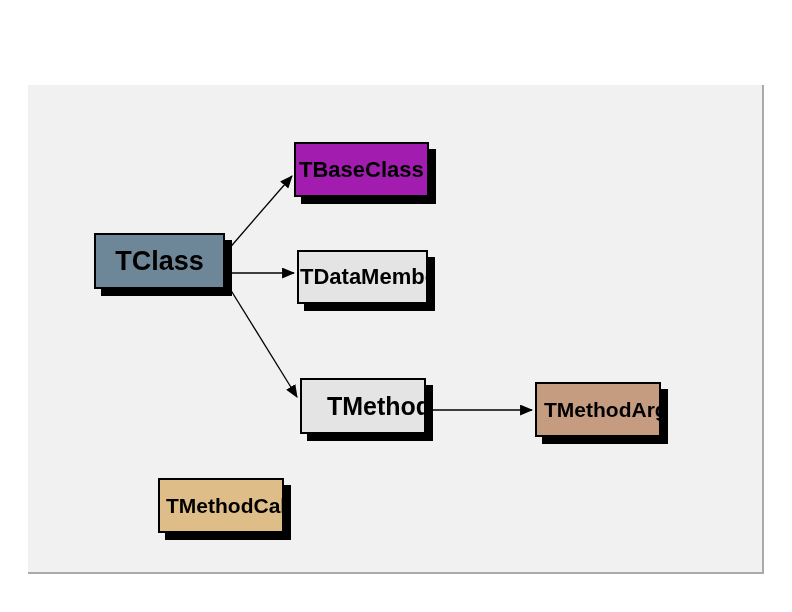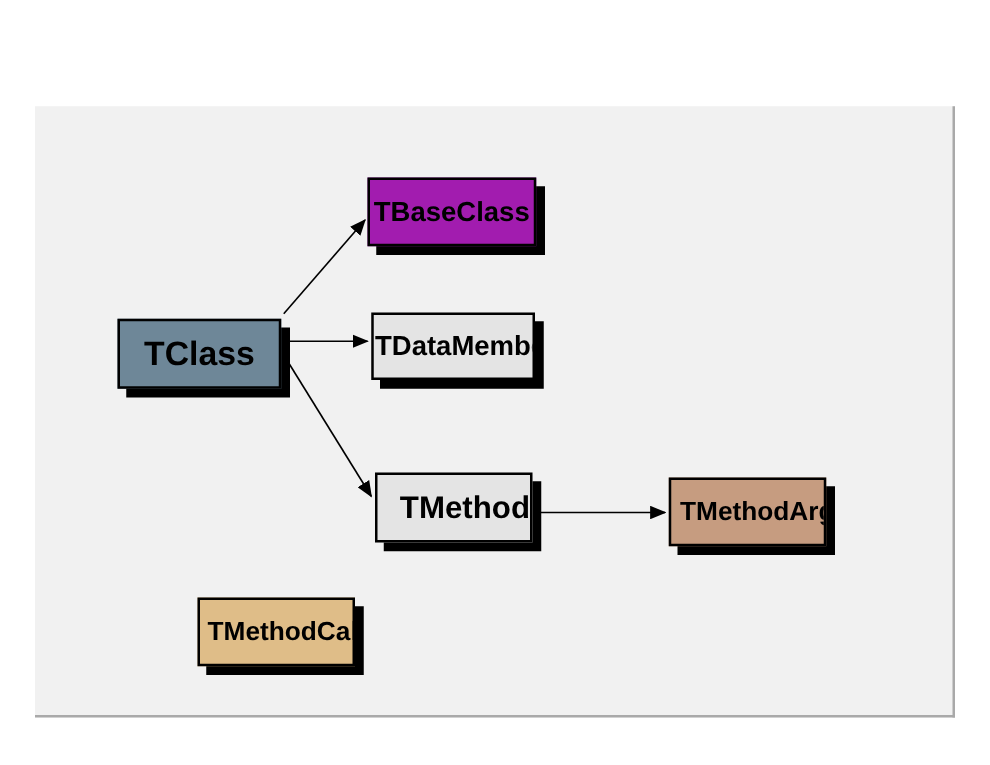--- a/index.html
+++ b/index.html
@@ -40,24 +40,24 @@
     box-shadow: 7px 7px 0 0 #000000;
     display: flex;
     align-items: center;
     overflow: hidden;
     white-space: nowrap;
     font-weight: bold;
     color: #000000;
     cursor: pointer;
   }
   .node .node-label { display: inline-block; }
-  .node-tclass      { left: 66px;  top: 170px; width: 131px; height: 56px; font-size: 27px; justify-content: center; }
+  .node-tclass      { left: 66px;  top: 148px; width: 131px; height: 56px; font-size: 27px; justify-content: center; }
   .node-tbaseclass  { left: 266px; top: 57px;  width: 135px; height: 55px; font-size: 22px; padding-left: 3px; }
   .node-tdatamember { left: 269px; top: 165px; width: 131px; height: 54px; font-size: 22px; padding-left: 1px; }
-  .node-tmethod     { left: 272px; top: 293px; width: 126px; height: 56px; font-size: 25px; justify-content: flex-end; }
+  .node-tmethod     { left: 272px; top: 293px; width: 126px; height: 56px; font-size: 25px; justify-content: flex-start; padding-left: 25px; }
   .node-tmethodarg  { left: 507px; top: 297px; width: 126px; height: 55px; font-size: 21px; padding-left: 7px; }
   .node-tmethodcall { left: 130px; top: 393px; width: 126px; height: 55px; font-size: 21px; padding-left: 6px; }
 </style>
 </head>
 <body>
 
 <div class="page">
   <div class="canvas">
 
     <svg class="edges" viewBox="0 0 734 487" xmlns="http://www.w3.org/2000/svg">

